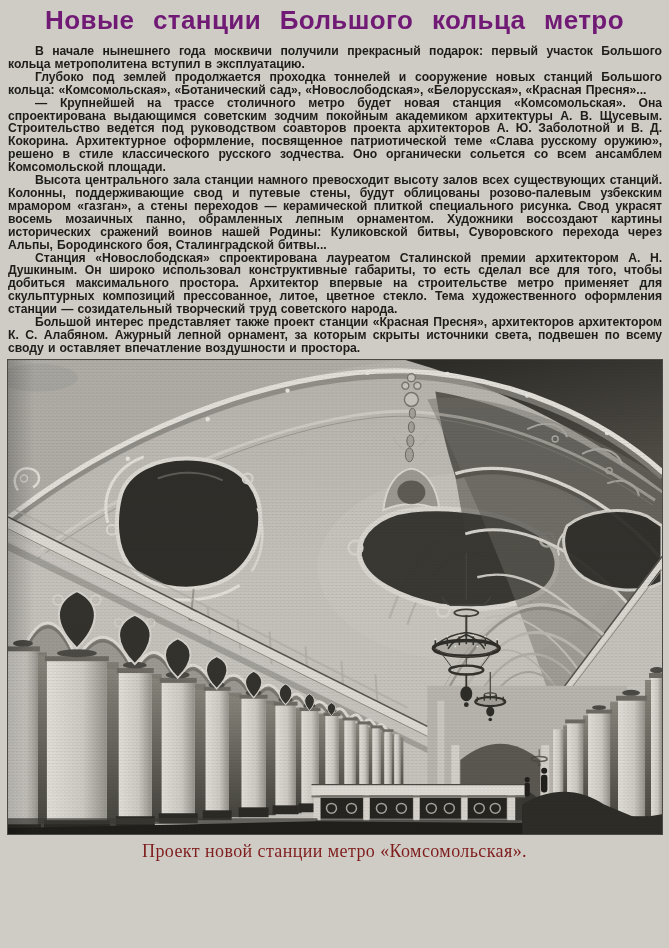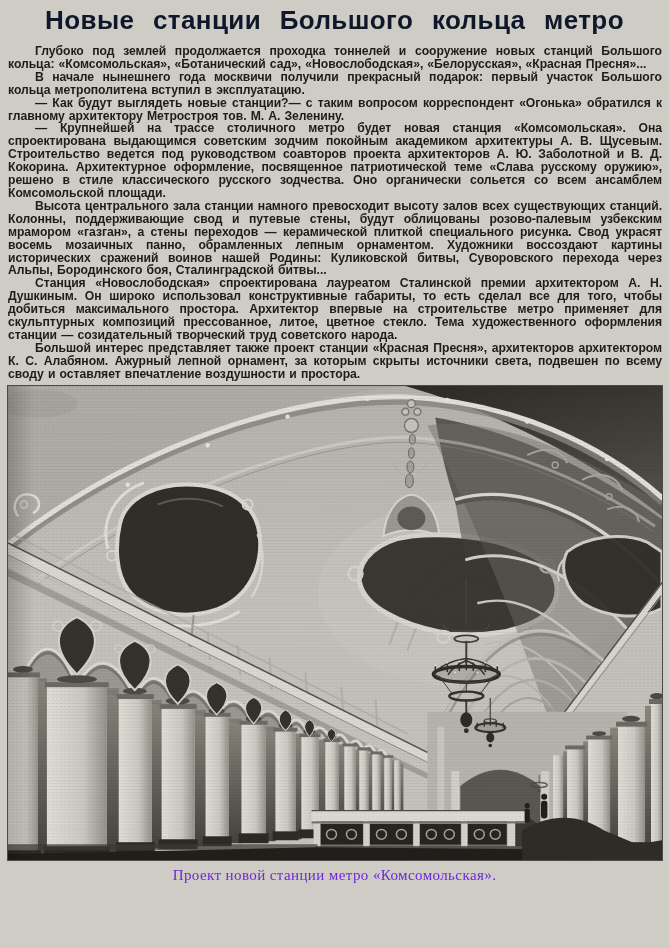--- a/index.html
+++ b/index.html
@@ -1,40 +1,39 @@
 <!DOCTYPE html>
 <html><head>
 <meta charset="utf-8">
 <style>
   html,body{margin:0;padding:0;}
   body{width:669px;height:948px;background:#cfccc6;font-family:"Liberation Sans",sans-serif;overflow:hidden;}
   .page{position:relative;width:669px;height:948px;overflow:hidden;
         background:#cfccc6;}
   .headline{margin:5px 8px 0;text-align:center;font-size:26px;font-weight:700;
-        color:#0f172a;letter-spacing:.4px;word-spacing:11px;white-space:nowrap;}
+        color:#701a75;letter-spacing:.4px;word-spacing:11px;white-space:nowrap;}
   .body-text{margin:9px 7px 0 8px;font-size:12.2px;line-height:12.9px;font-weight:700;
         color:#1f1d19;text-align:justify;letter-spacing:-.05px;word-spacing:.8px;}
   .body-text p{margin:0;text-indent:27px;}
   .photo{margin:4px 6px 0 7px;width:654px;height:474px;border:1px solid #4c4a44;
         background:#c7c4be;overflow:hidden;}
   .photo svg{display:block;}
   .caption{margin:6px 0 0;text-align:center;font-family:"Liberation Serif",serif;
-        font-size:15px;color:#6d28d9;letter-spacing:.4px;}
+        font-size:18px;color:#7f1d1d;letter-spacing:.4px;}
 </style>
 </head>
 <body>
 
 <div class="page">
 
   <h1 class="headline">Новые станции Большого кольца метро</h1>
 
   <div class="body-text">
+      <p>В начале нынешнего года москвичи получили прекрасный подарок: первый участок Большого кольца метрополитена вступил в эксплуатацию.</p>
       <p>Глубоко под землей продолжается проходка тоннелей и сооружение новых станций Большого кольца: «Комсомольская», «Ботанический сад», «Новослободская», «Белорусская», «Красная Пресня»...</p>
-      <p>В начале нынешнего года москвичи получили прекрасный подарок: первый участок Большого кольца метрополитена вступил в эксплуатацию.</p>
-      <p>— Как будут выглядеть новые станции?— с таким вопросом корреспондент «Огонька» обратился к главному архитектору Метростроя тов. М. А. Зеленину.</p>
       <p>— Крупнейшей на трассе столичного метро будет новая станция «Комсомольская». Она спроектирована выдающимся советским зодчим покойным академиком архитектуры А. В. Щусевым. Строительство ведется под руководством соавторов проекта архитекторов А. Ю. Заболотной и В. Д. Кокорина. Архитектурное оформление, посвященное патриотической теме «Слава русскому оружию», решено в стиле классического русского зодчества. Оно органически сольется со всем ансамблем Комсомольской площади.</p>
       <p>Высота центрального зала станции намного превосходит высоту залов всех существующих станций. Колонны, поддерживающие свод и путевые стены, будут облицованы розово-палевым узбекским мрамором «газган», а стены переходов — керамической плиткой специального рисунка. Свод украсят восемь мозаичных панно, обрамленных лепным орнаментом. Художники воссоздают картины исторических сражений воинов нашей Родины: Куликовской битвы, Суворовского перехода через Альпы, Бородинского боя, Сталинградской битвы...</p>
       <p>Станция «Новослободская» спроектирована лауреатом Сталинской премии архитектором А. Н. Душкиным. Он широко использовал конструктивные габариты, то есть сделал все для того, чтобы добиться максимального простора. Архитектор впервые на строительстве метро применяет для скульптурных композиций прессованное, литое, цветное стекло. Тема художественного оформления станции — созидательный творческий труд советского народа.</p>
       <p>Большой интерес представляет также проект станции «Красная Пресня», архитекторов архитектором К. С. Алабяном. Ажурный лепной орнамент, за которым скрыты источники света, подвешен по всему своду и оставляет впечатление воздушности и простора.</p>
     </div>
 
   <figure class="photo" style="margin:4px 6px 0 7px;">
     <svg width="654" height="474" viewBox="0 0 655 480" preserveAspectRatio="none" xmlns="http://www.w3.org/2000/svg">
       <defs>
         <linearGradient id="gSky" x1="0" y1="0" x2="0" y2="1">

